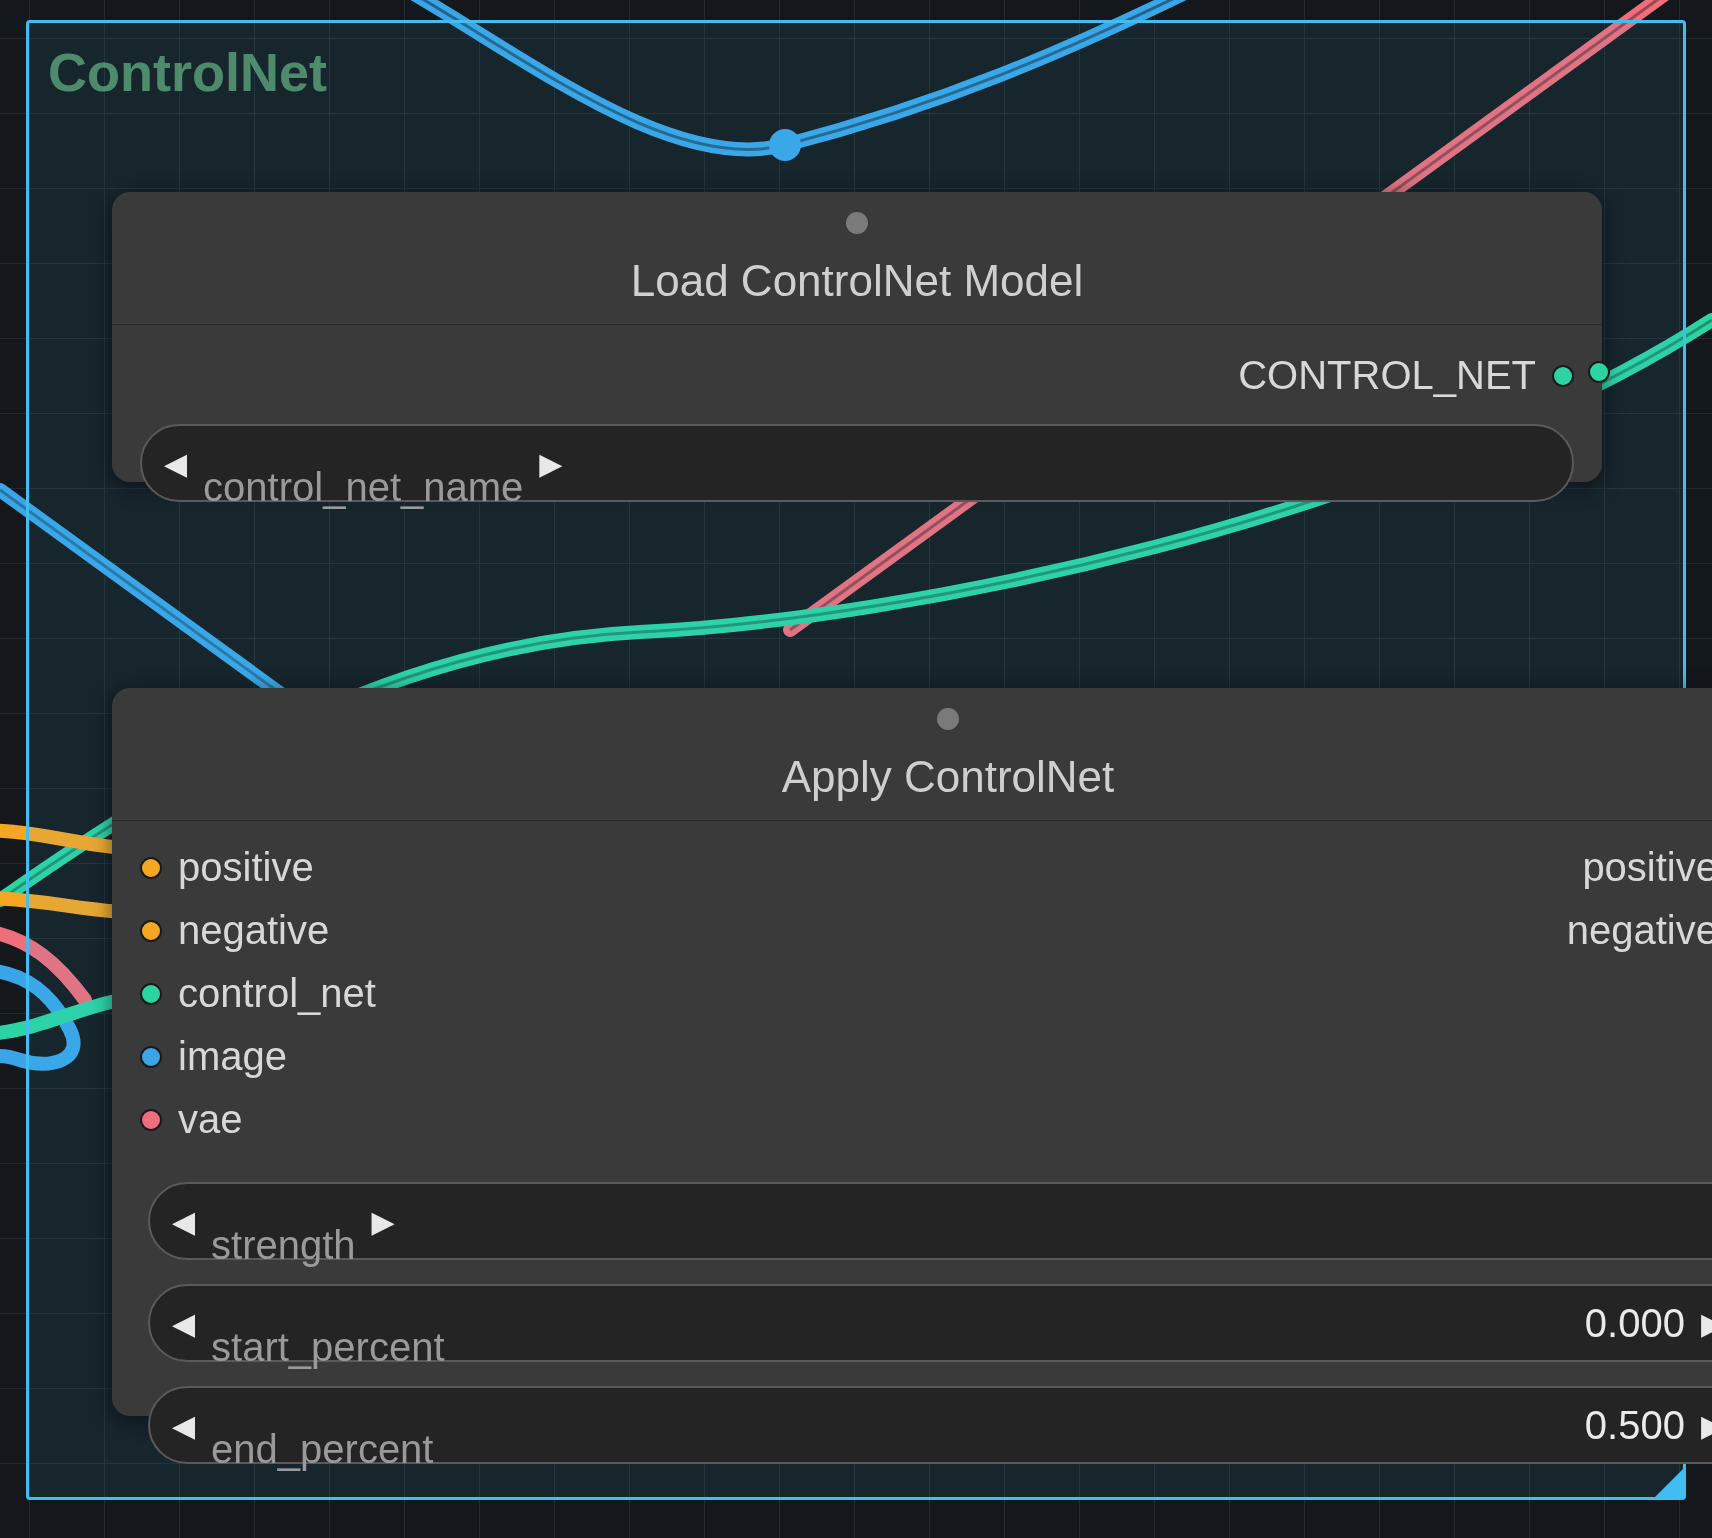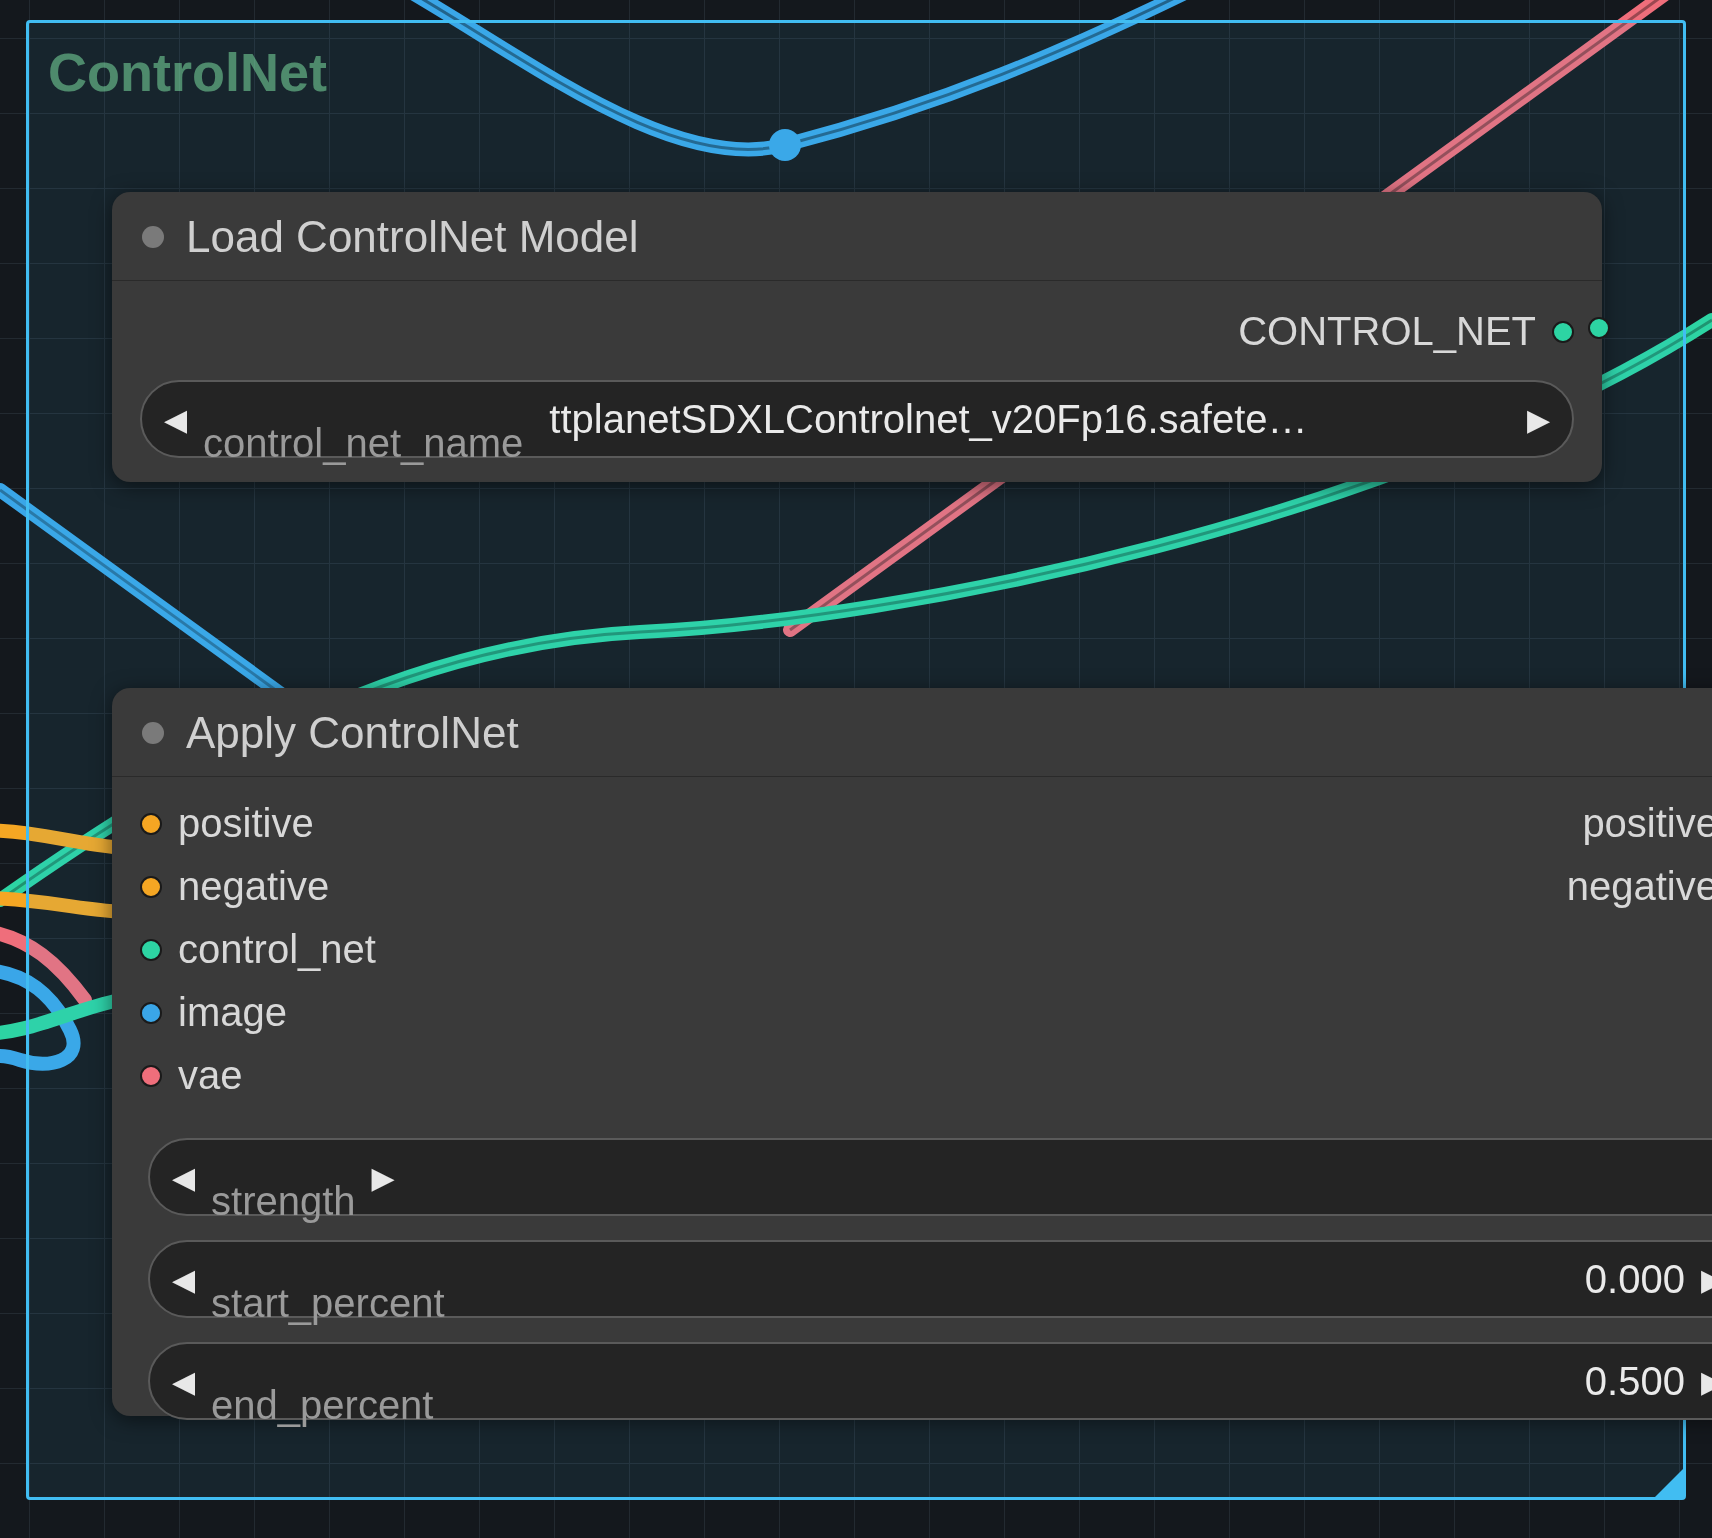--- a/index.html
+++ b/index.html
@@ -53,20 +53,21 @@
     border-radius: 18px;
     box-shadow: 0 4px 20px rgba(0,0,0,0.5);
     overflow: visible;
   }
   .node-header {
     display: flex;
     align-items: center;
     gap: 22px;
     padding: 20px 30px 18px 30px;
     border-bottom: 1px solid #2a2a2a;
+    flex-direction: column;
   }
   .node-dot {
     width: 22px; height: 22px; border-radius: 50%;
     background: #7a7a7a;
     flex-shrink: 0;
   }
   .node-title {
     font-size: 44px;
     color: #cfcfcf;
     font-weight: 400;
@@ -185,21 +186,20 @@
   </div>
   <div class="node-body">
     <div class="output-row">
       <span class="output-label">CONTROL_NET</span>
       <span class="port c-controlnet"></span>
       <span class="port c-controlnet extern" style="right:-36px; top:16px;"></span>
     </div>
     <div class="pill selector">
       <span class="arrow">◀</span>
       <span class="param-label">control_net_name</span>
-      <span class="param-value">ttplanetSDXLControlnet_v20Fp16.safete…</span>
       <span class="arrow">▶</span>
     </div>
   </div>
 </div>
 
 <div class="node" style="left:112px; top:688px; width:1672px; height:728px;">
   <div class="node-header">
     <div class="node-dot"></div>
     <div class="node-title">Apply ControlNet</div>
   </div>

